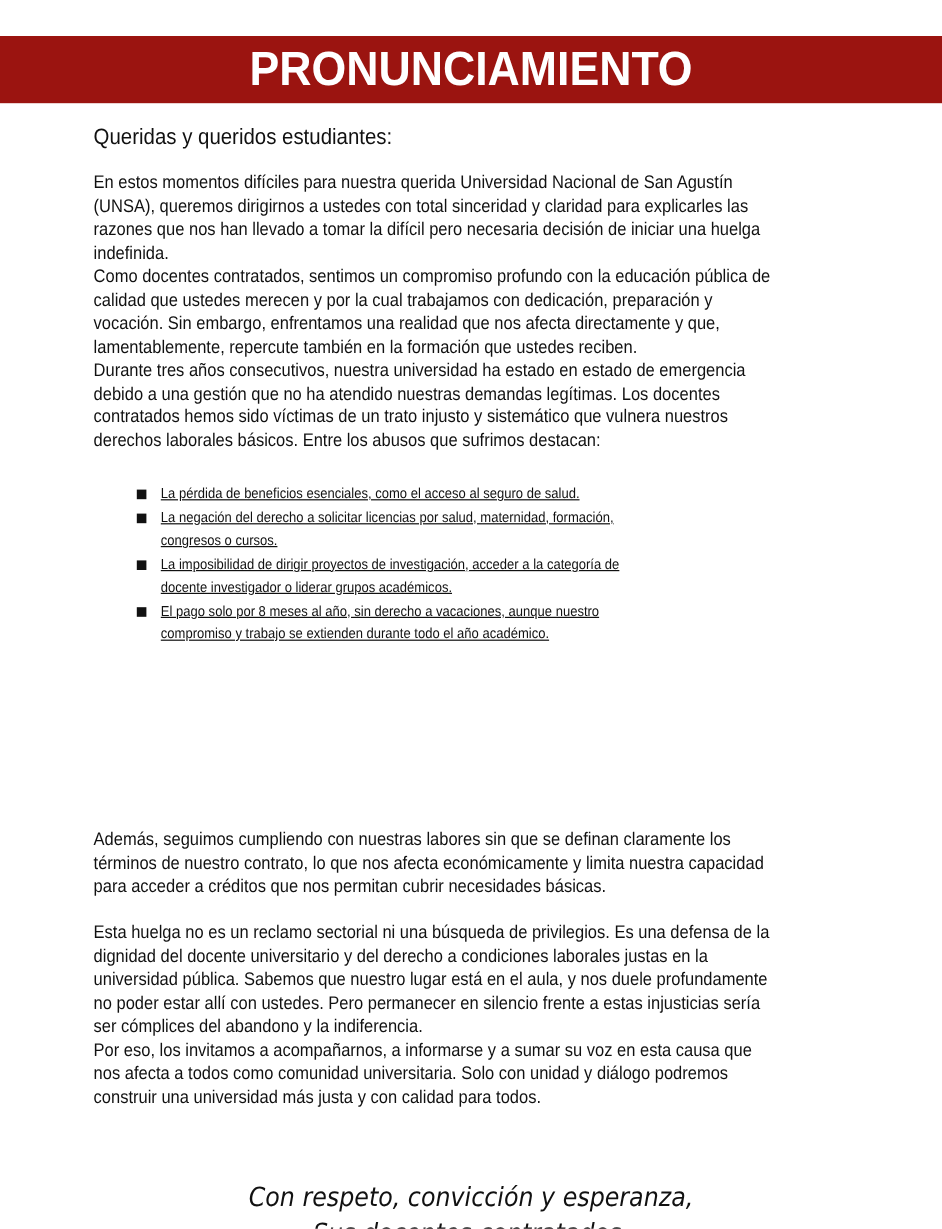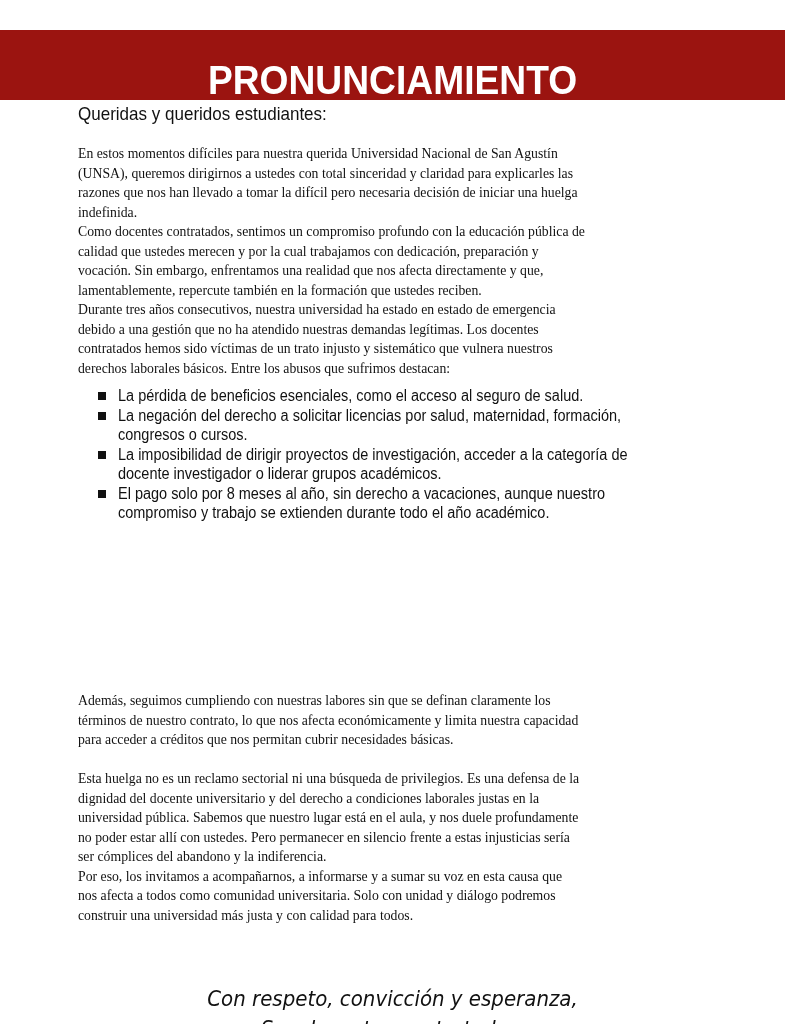--- a/index.html
+++ b/index.html
@@ -13,24 +13,24 @@
       position: relative;
       overflow: hidden;
       font-family: "Liberation Sans", sans-serif;
       color: #111111;
     }
     .header-band {
       position: absolute;
       left: 0;
       top: 30px;
       width: 785px;
-      height: 70px;
+      height: 56px;
       background: #9b1410;
       display: flex;
-      align-items: flex-end;
+      align-items: center;
       justify-content: center;
     }
     .header-title {
       color: #ffffff;
       font-family: "Liberation Sans", sans-serif;
       font-weight: bold;
       font-size: 40px;
       letter-spacing: 0px;
       transform: scaleX(0.93);
       line-height: 1;
@@ -44,39 +44,40 @@
       transform: scaleX(0.92);
       transform-origin: left top;
       white-space: nowrap;
     }
     .body-text {
       position: absolute;
       left: 78px;
       width: 700px;
       font-size: 15.2px;
       line-height: 19.5px;
-      font-family: Liberation Serif, serif;
+      font-family: Liberation Sans, sans-serif;
     }
     .line {
       display: block;
       white-space: nowrap;
       transform: scaleX(0.905);
       transform-origin: left top;
     }
     .bullet-list {
       position: absolute;
       left: 98px;
       top: 386px;
       width: 660px;
-      margin: 0;
+      margin: 16px;
       padding: 0;
       list-style: none;
-      font-size: 16px;
+      font-size: 12px;
       line-height: 19.5px;
       font-family: "Liberation Sans", sans-serif;
+      text-decoration: underline;
     }
     .bullet-item {
       position: relative;
       padding-left: 20px;
       margin-bottom: 0;
     }
     .bullet-mark {
       position: absolute;
       left: 0;
       top: 6px;

